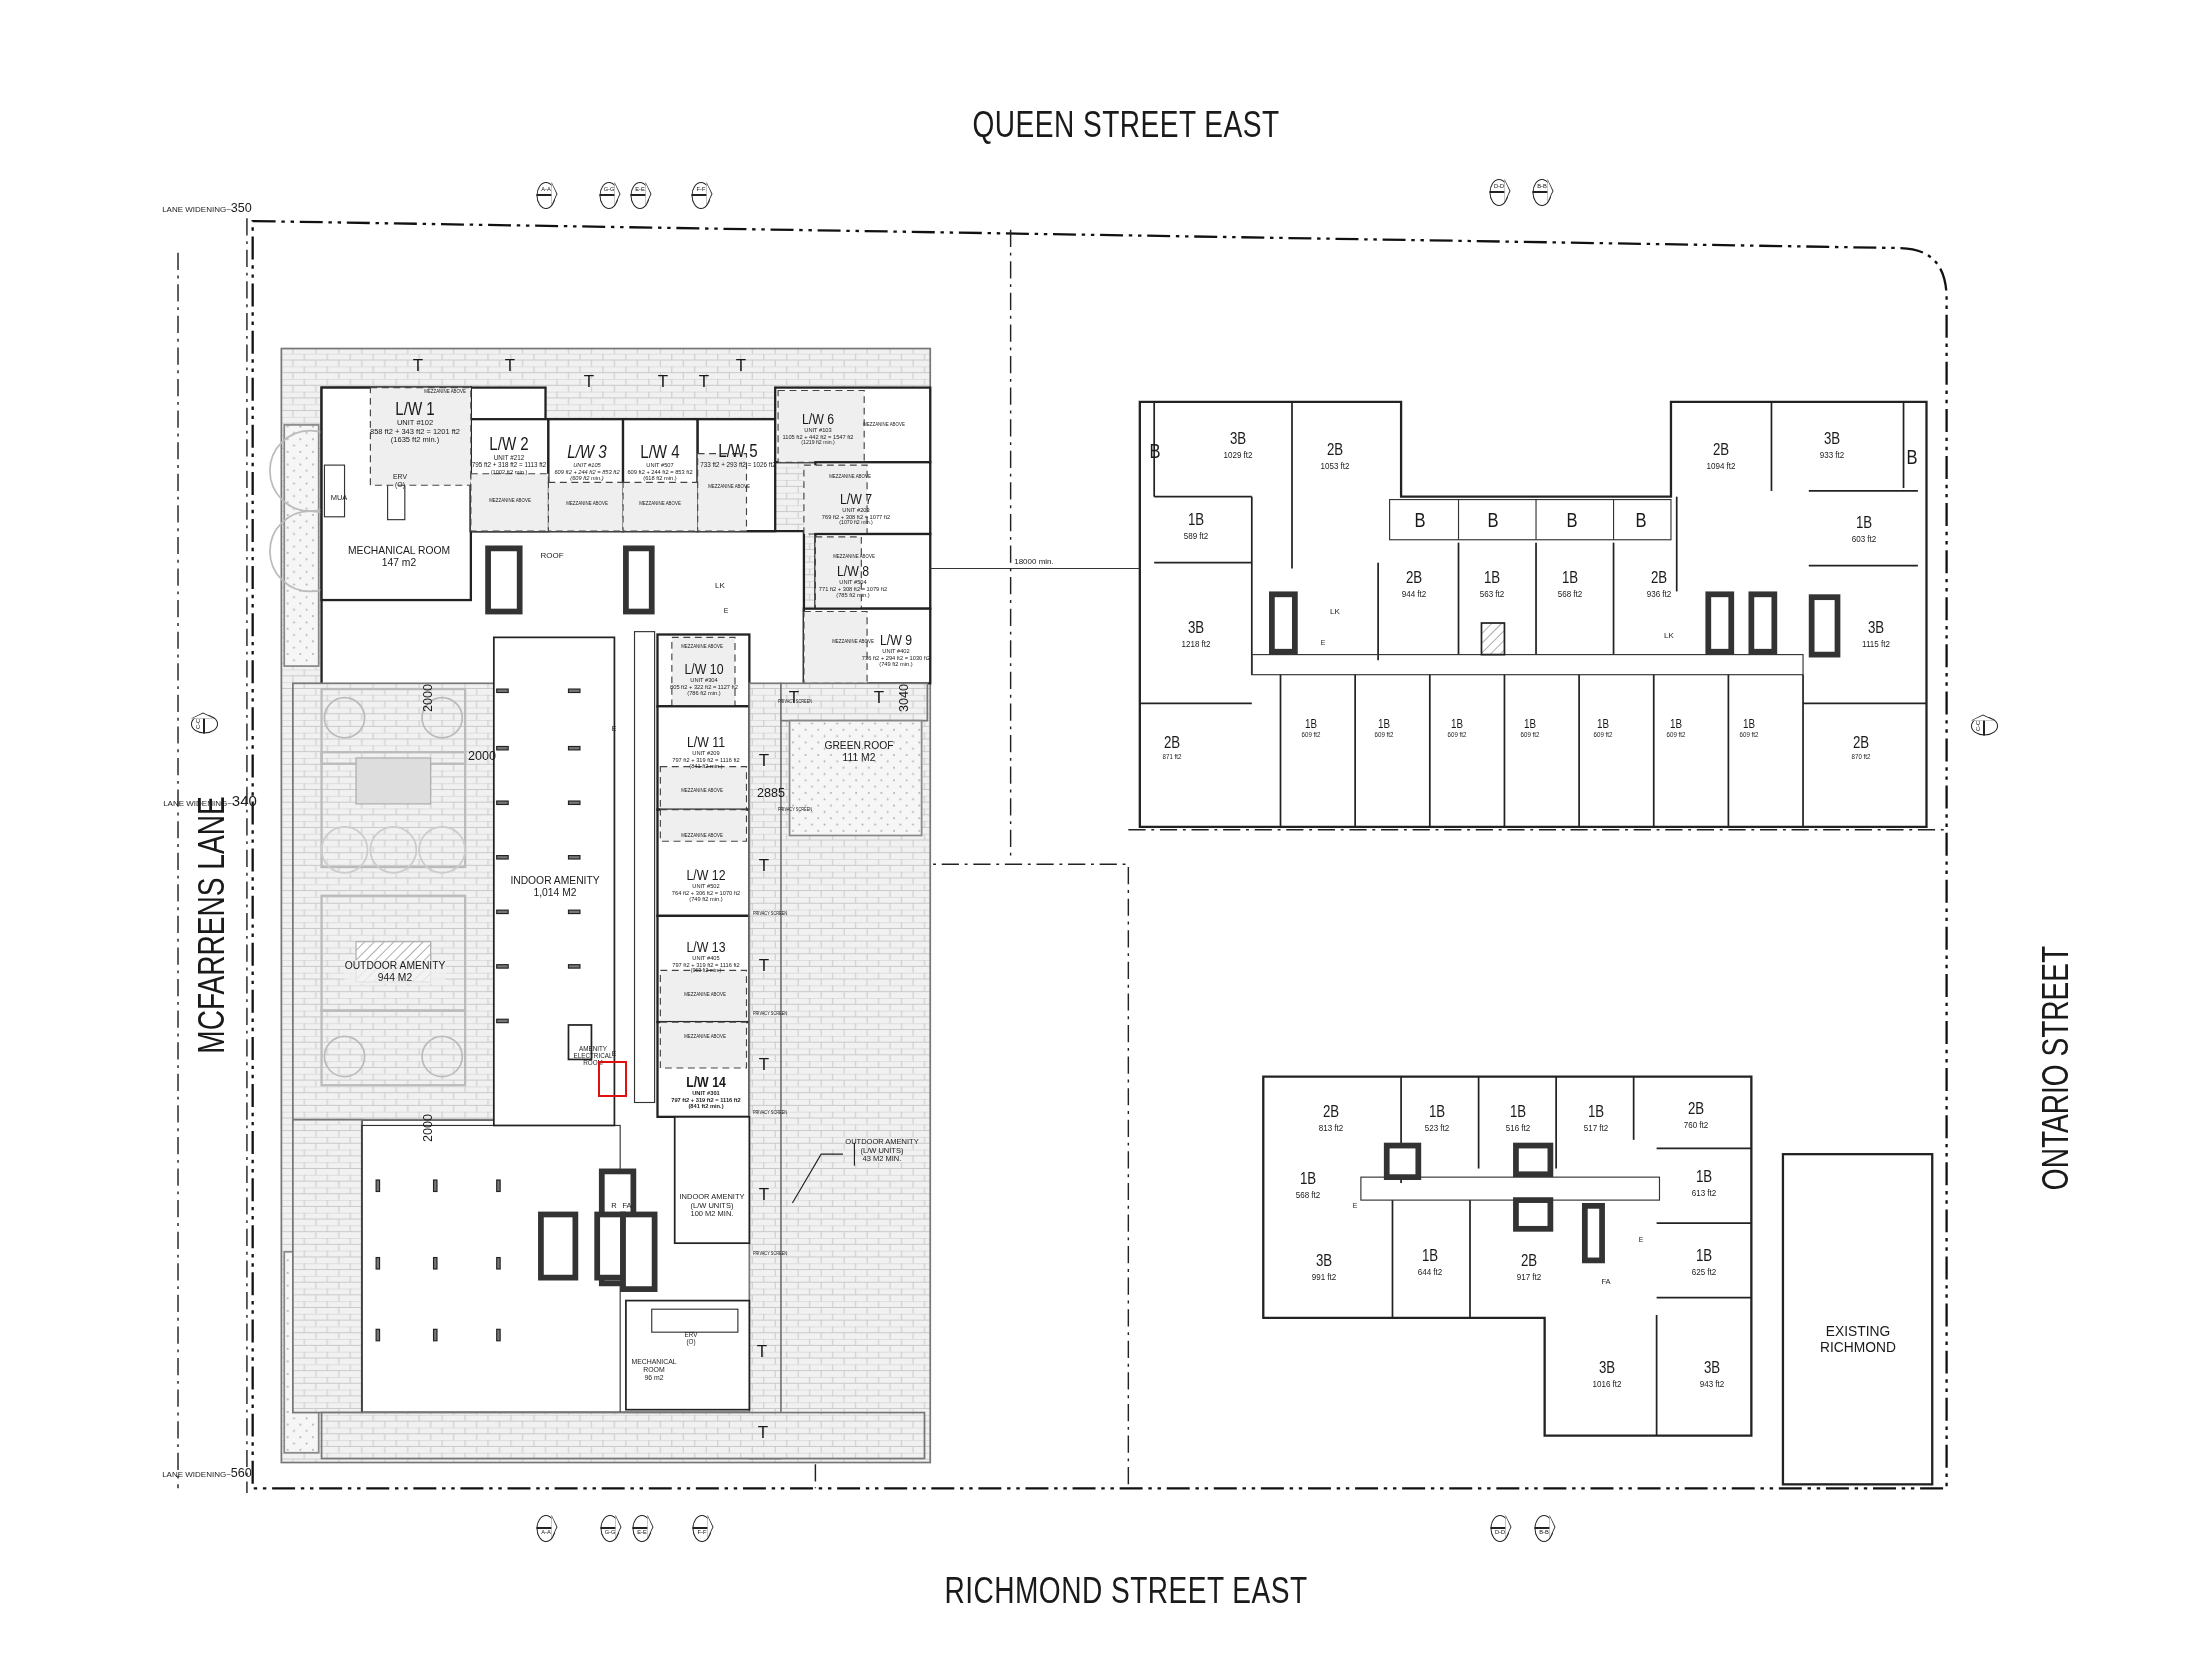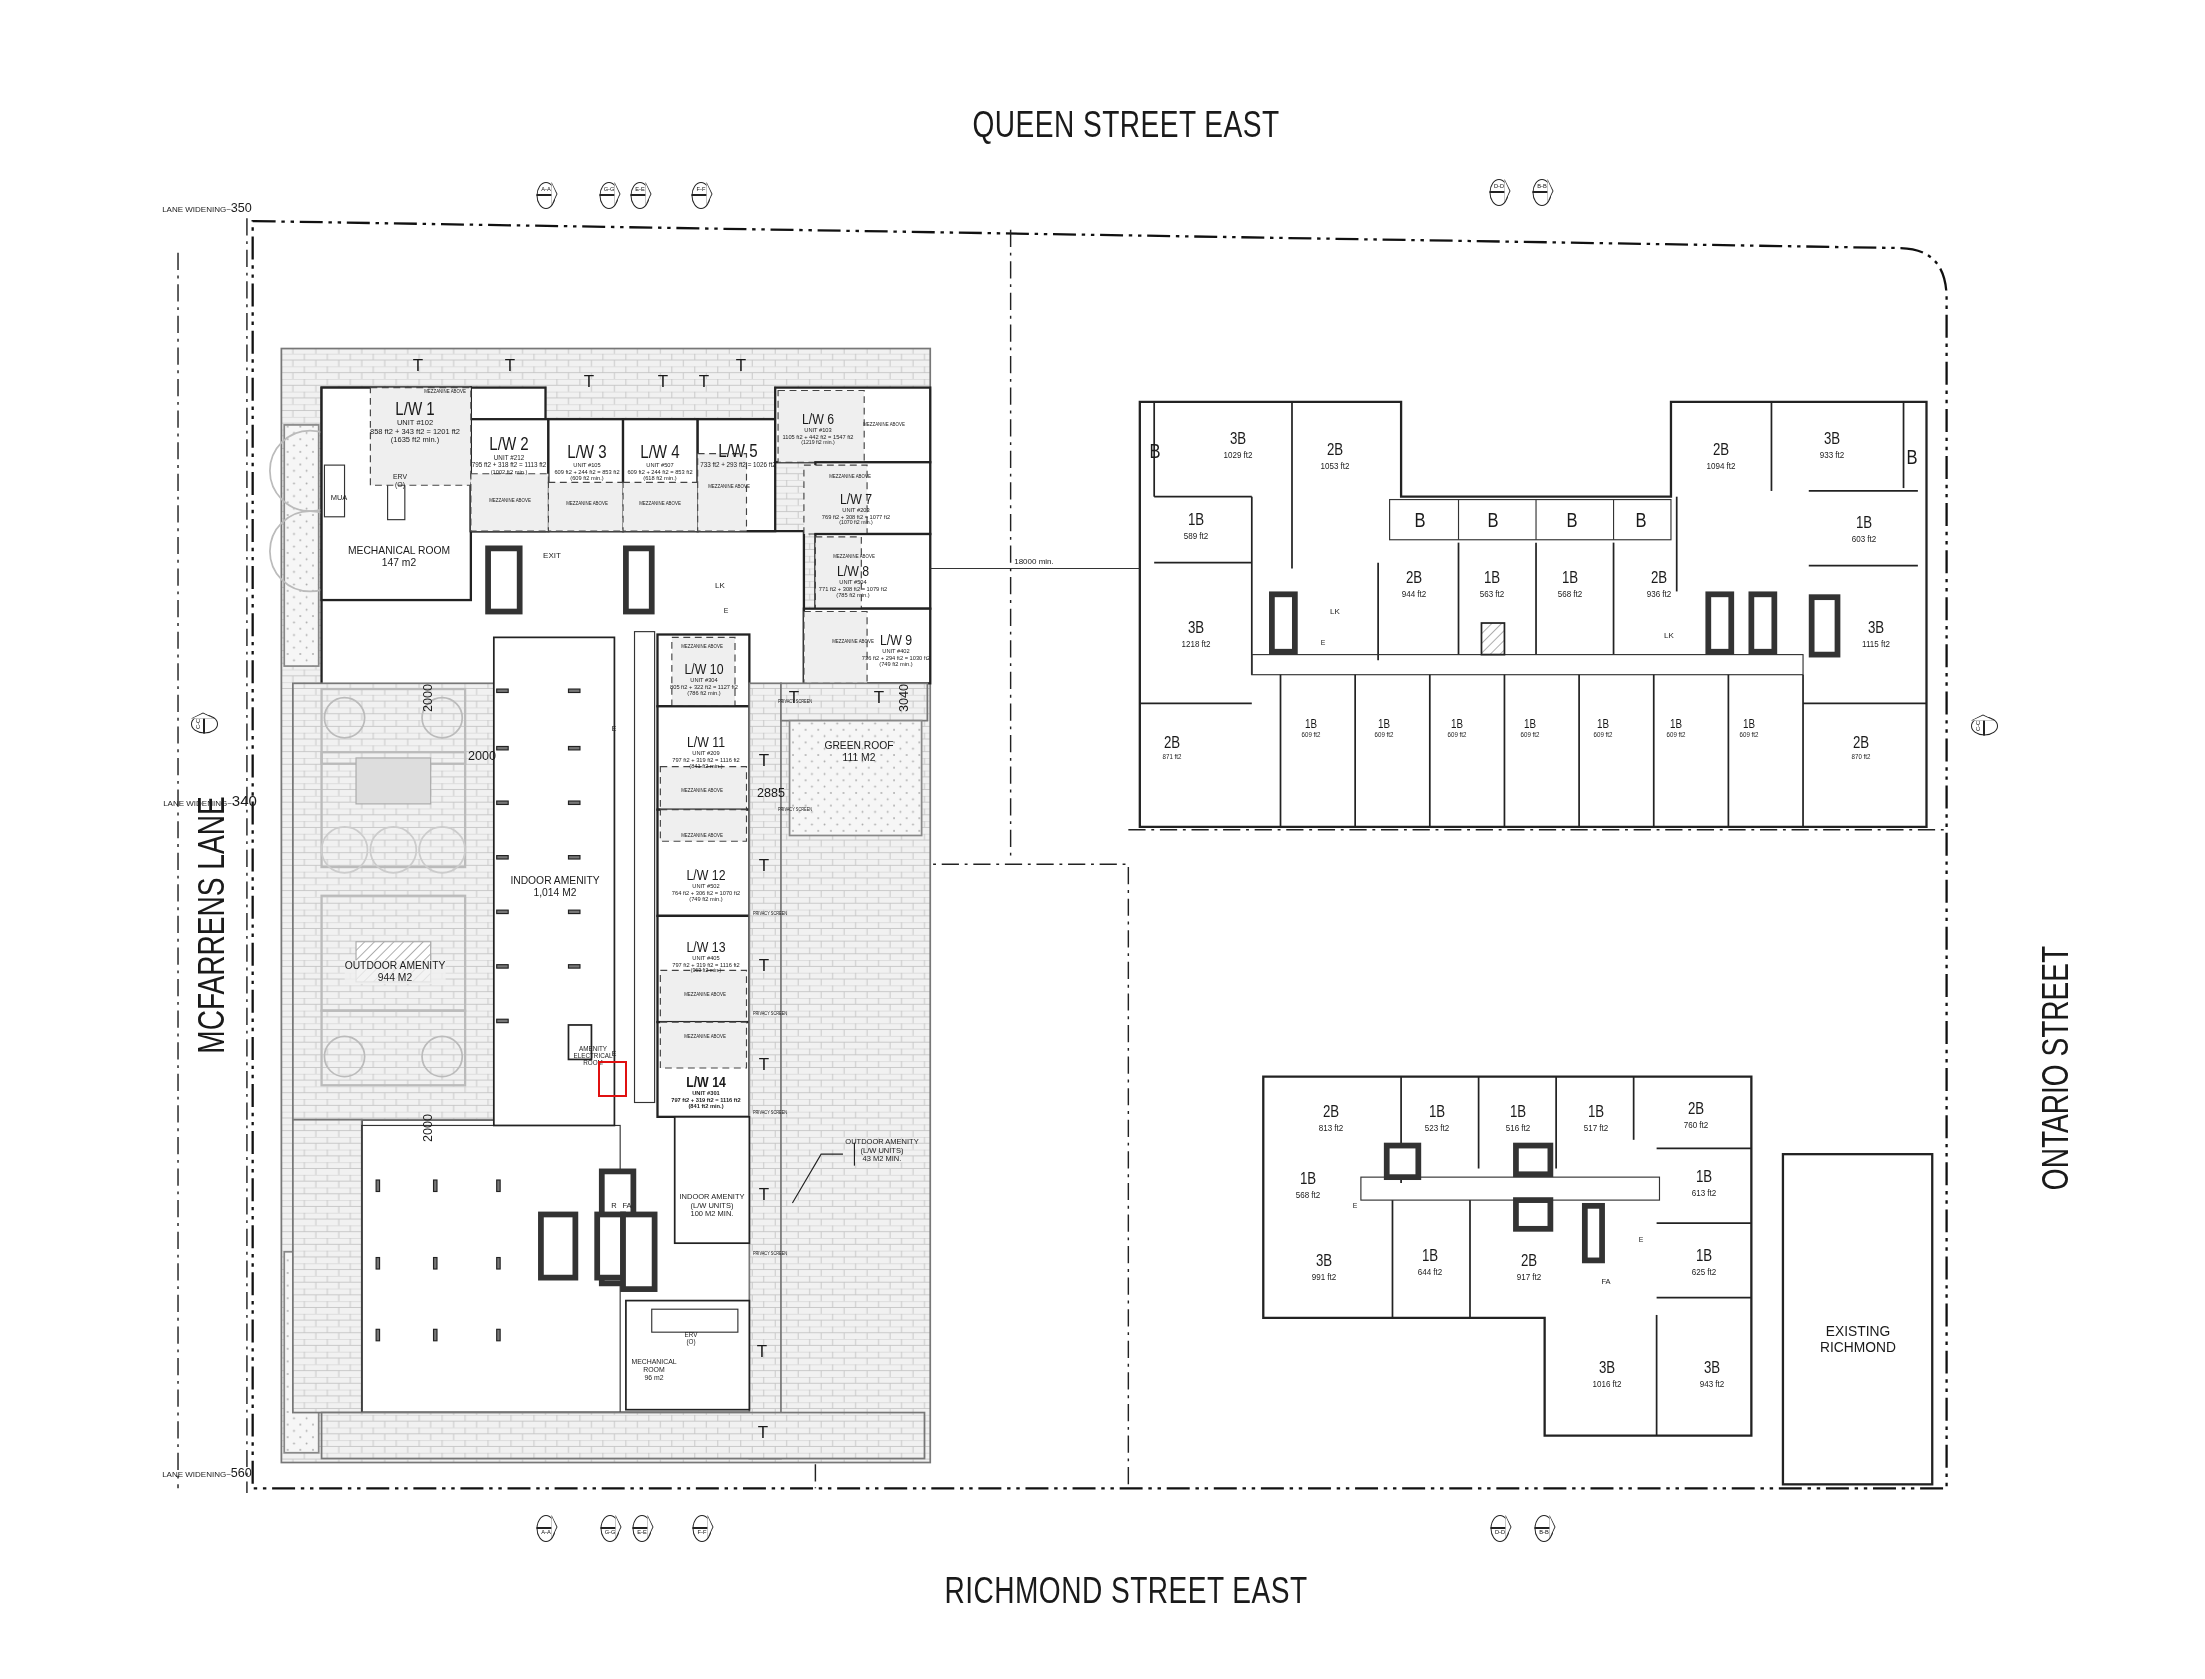--- a/index.html
+++ b/index.html
@@ -354,21 +354,21 @@
   <div class="tiny" style="transform:none">UNIT #102</div>
   <div class="tiny" style="transform:none">858 ft2 + 343 ft2 = 1201 ft2</div>
   <div class="tiny" style="transform:none">(1635 ft2 min.)</div>
 </div>
 <div class="lbl" style="left:509px;top:454px;">
   <div class="unit-title" style="transform:scaleX(.82)">L/W 2</div>
   <div class="tiny" style="transform:none;font-size:6.3px">UNIT #212</div>
   <div class="tiny" style="transform:none;font-size:6.3px">795 ft2 + 318 ft2 = 1113 ft2</div>
   <div class="tiny" style="transform:none;font-size:5.7px">(1002 ft2 min.)</div>
 </div>
-<div class="lbl" style="left:587px;top:461px;">
+<div class="lbl" style="left:587px;top:461px;font-style:italic;">
   <div class="unit-title" style="transform:scaleX(.82)">L/W 3</div>
   <div class="tiny" style="transform:none;font-size:5.7px">UNIT #105</div>
   <div class="tiny" style="transform:none;font-size:5.7px">609 ft2 + 244 ft2 = 853 ft2</div>
   <div class="tiny" style="transform:none;font-size:5.7px">(609 ft2 min.)</div>
 </div>
 <div class="lbl" style="left:660px;top:461px;">
   <div class="unit-title" style="transform:scaleX(.82)">L/W 4</div>
   <div class="tiny" style="transform:none;font-size:5.7px">UNIT #507</div>
   <div class="tiny" style="transform:none;font-size:5.7px">609 ft2 + 244 ft2 = 853 ft2</div>
   <div class="tiny" style="transform:none;font-size:5.7px">(618 ft2 min.)</div>
@@ -465,21 +465,21 @@
 
 <div class="lbl big" style="left:399px;top:557px;font-size:10.3px;">
   <div>MECHANICAL ROOM</div>
     <div>147 m2</div>
 </div>
 <div class="lbl" style="left:339px;top:498px;font-size:7.5px;">MUA</div>
 <div class="lbl" style="left:400px;top:481px;font-size:6.9px;">
     <div>ERV</div>
     <div>(O)</div>
   </div>
-<div class="lbl" style="left:552px;top:556px;font-size:8px;">EXIT</div>
+<div class="lbl" style="left:552px;top:556px;font-size:8px;">ROOF</div>
 <div class="lbl" style="left:720px;top:586px;font-size:8px;">LK</div>
 <div class="lbl big" style="left:555px;top:887px;font-size:10.3px;">
   <div>INDOOR AMENITY</div>
     <div>1,014 M2</div>
 </div>
 <div class="lbl big" style="left:395px;top:972px;font-size:10.3px;background:rgba(240,240,240,.8);">
   <div>OUTDOOR AMENITY</div>
     <div>944 M2</div>
 </div>
 <div class="lbl big" style="left:859px;top:752px;font-size:10.3px;">

